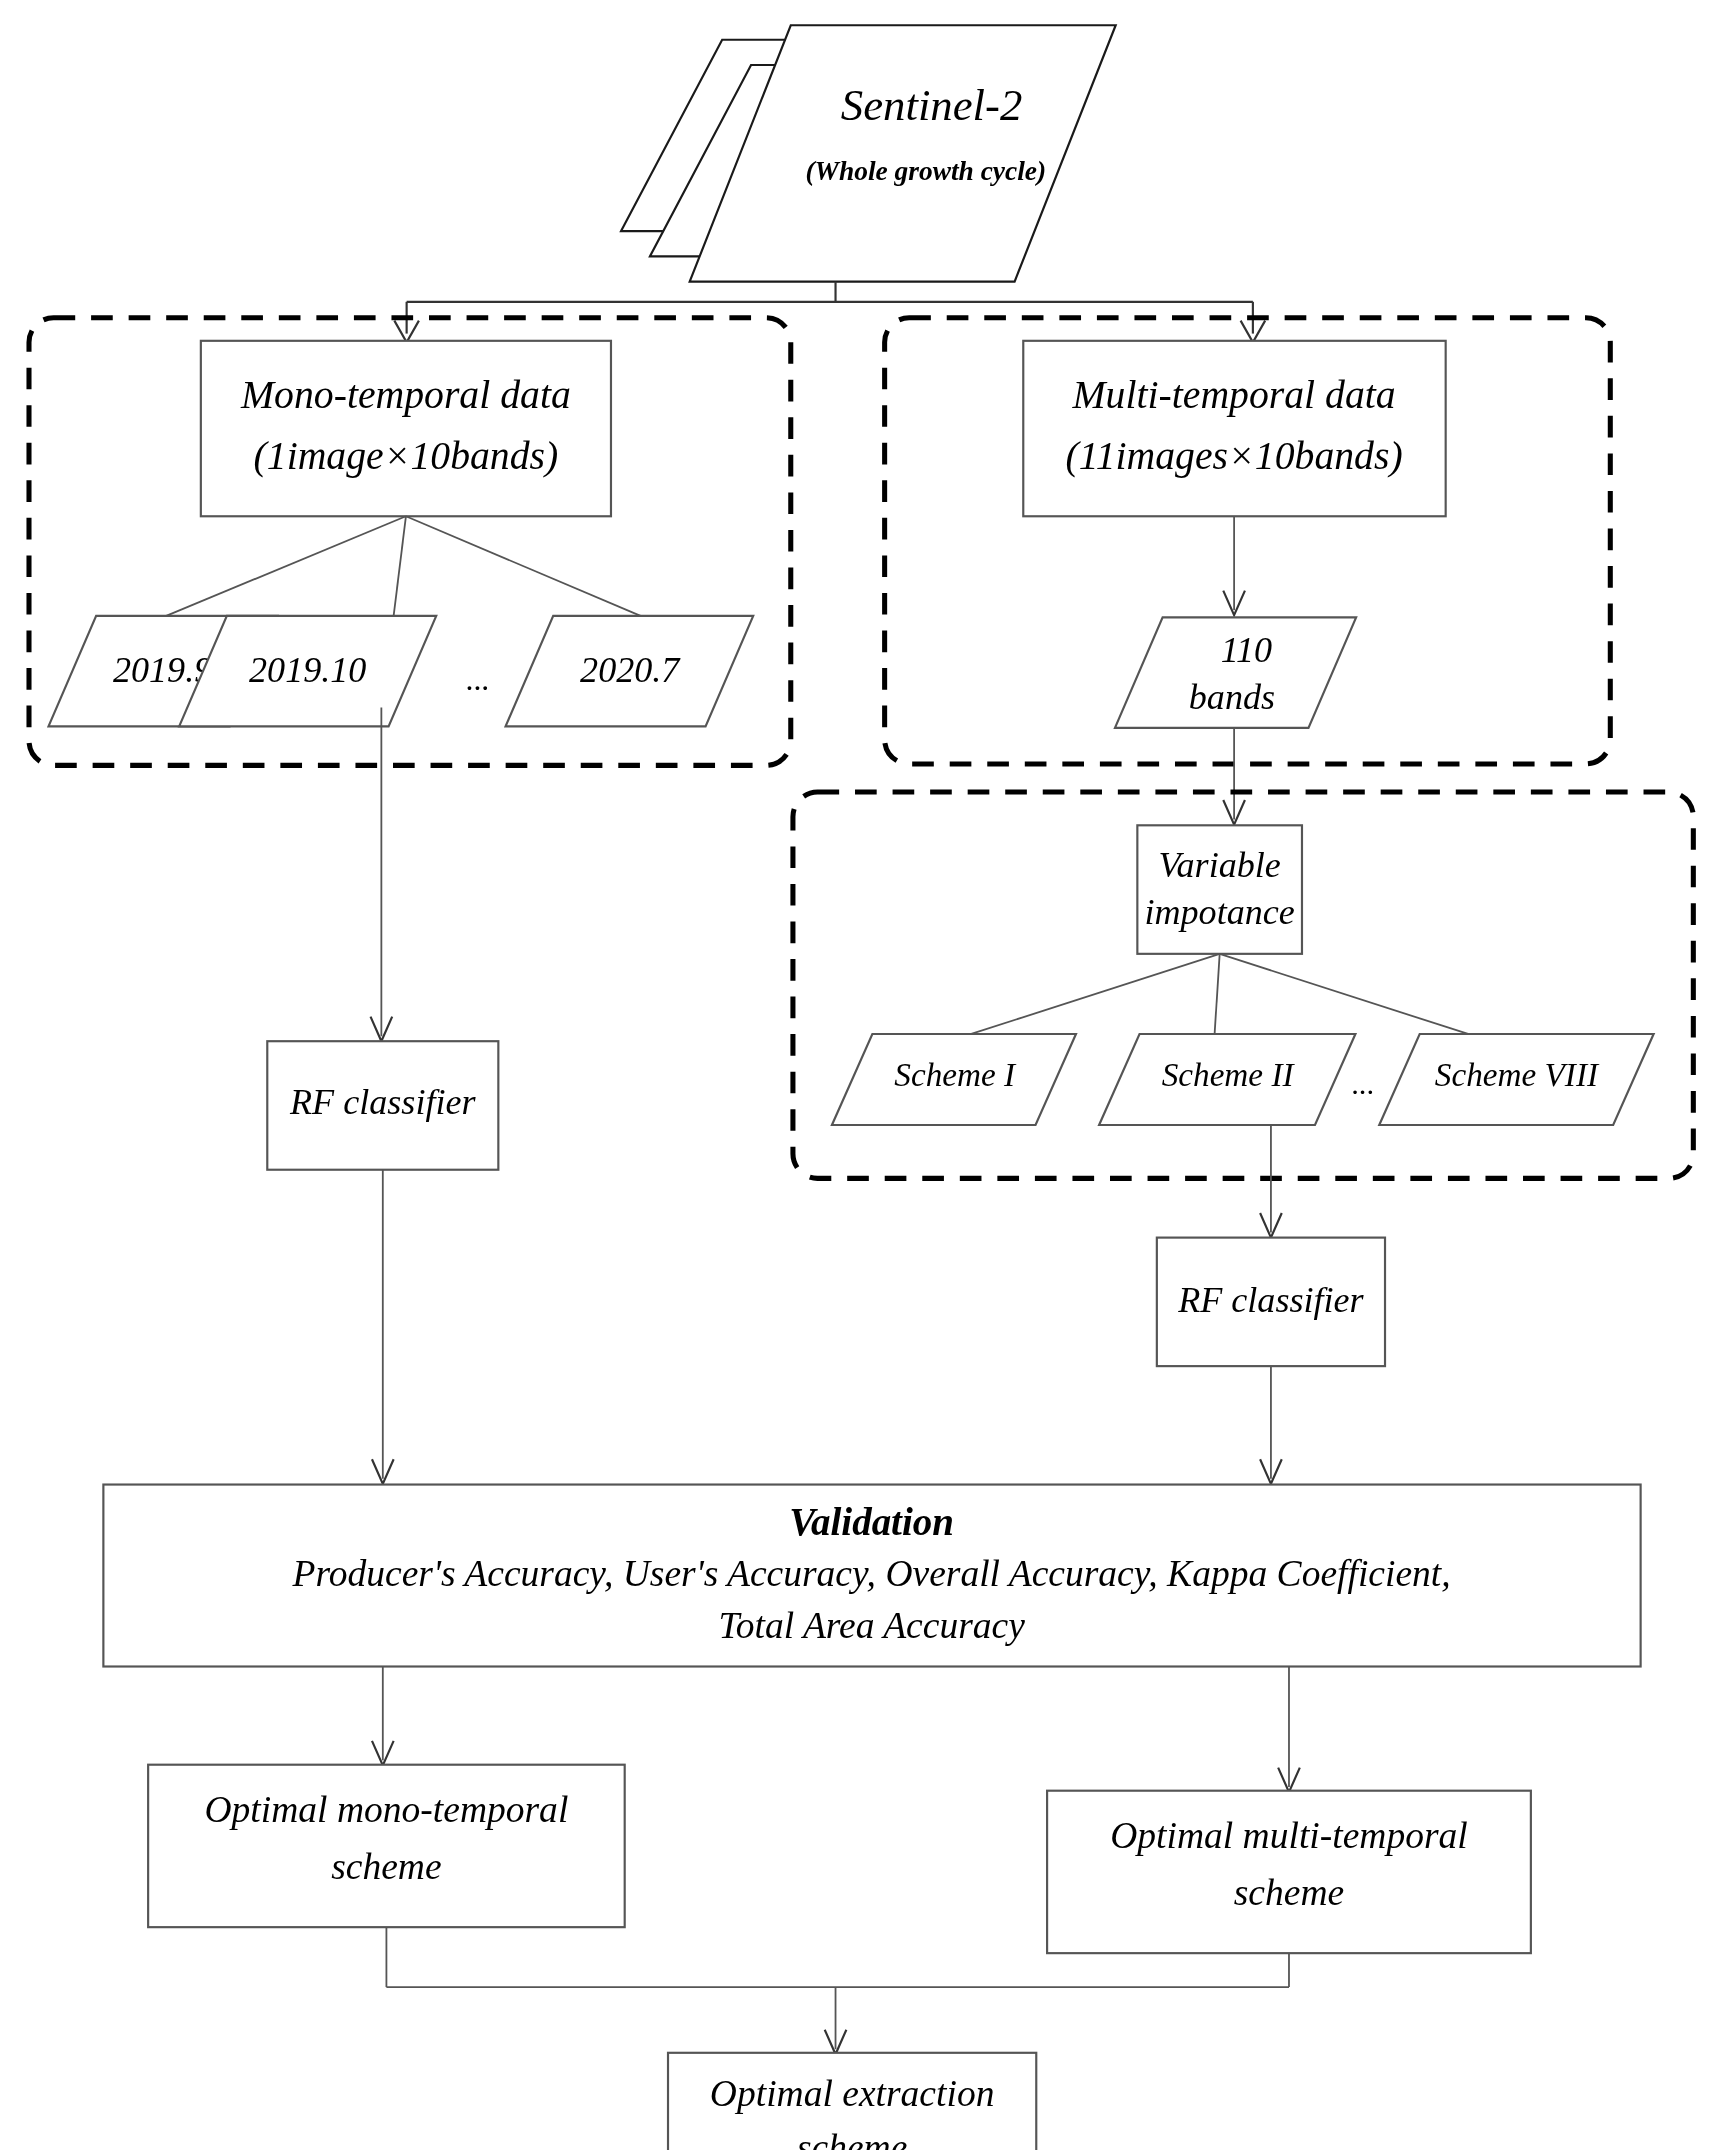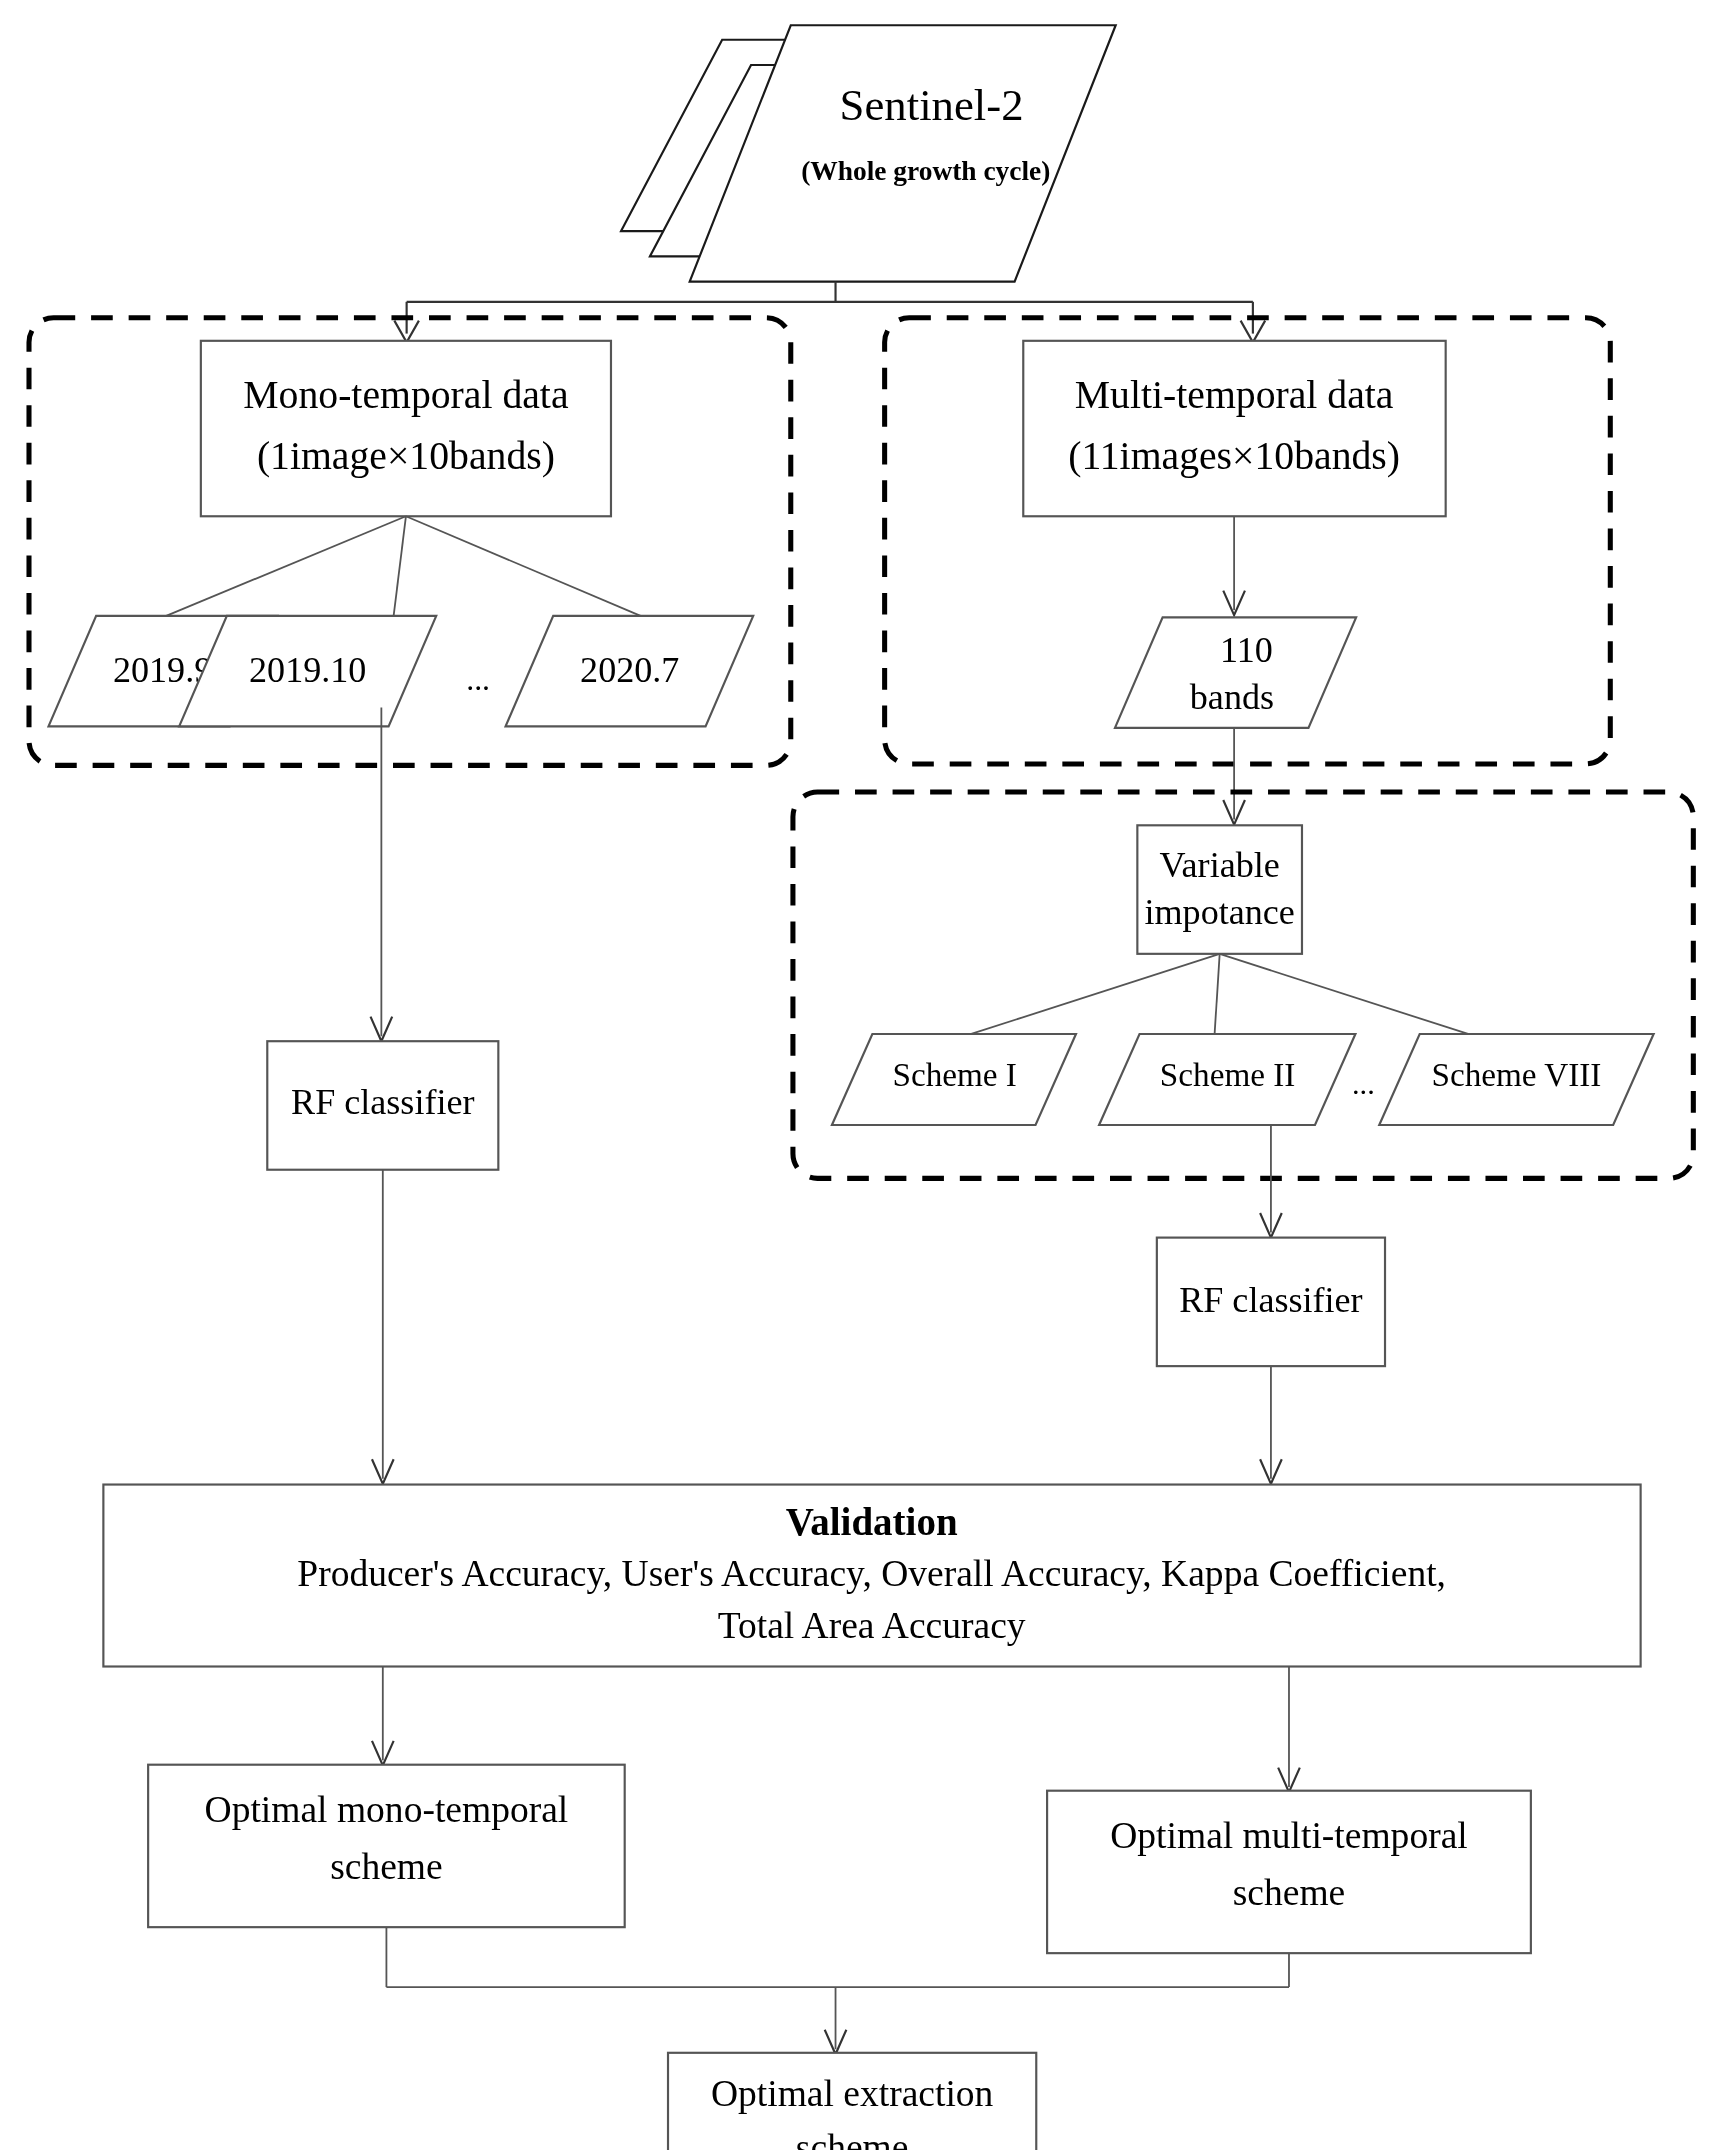--- a/index.html
+++ b/index.html
@@ -9,20 +9,21 @@
   }
   body {
     font-family: "Liberation Serif", "DejaVu Serif", serif;
   }
   #flowchart-root {
     position: relative;
     width: 1718px;
     height: 2151px;
     background: #ffffff;
     overflow: hidden;
+    font-style: italic;
   }
   svg.chart-layer {
     position: absolute;
     top: 0;
     left: 0;
     width: 1718px;
     height: 2151px;
   }
   .node-stroke { stroke: #1a1a1a; stroke-width: 3; fill: #ffffff; }
   .node-stroke-thin { stroke: #555555; stroke-width: 3; fill: #ffffff; }

